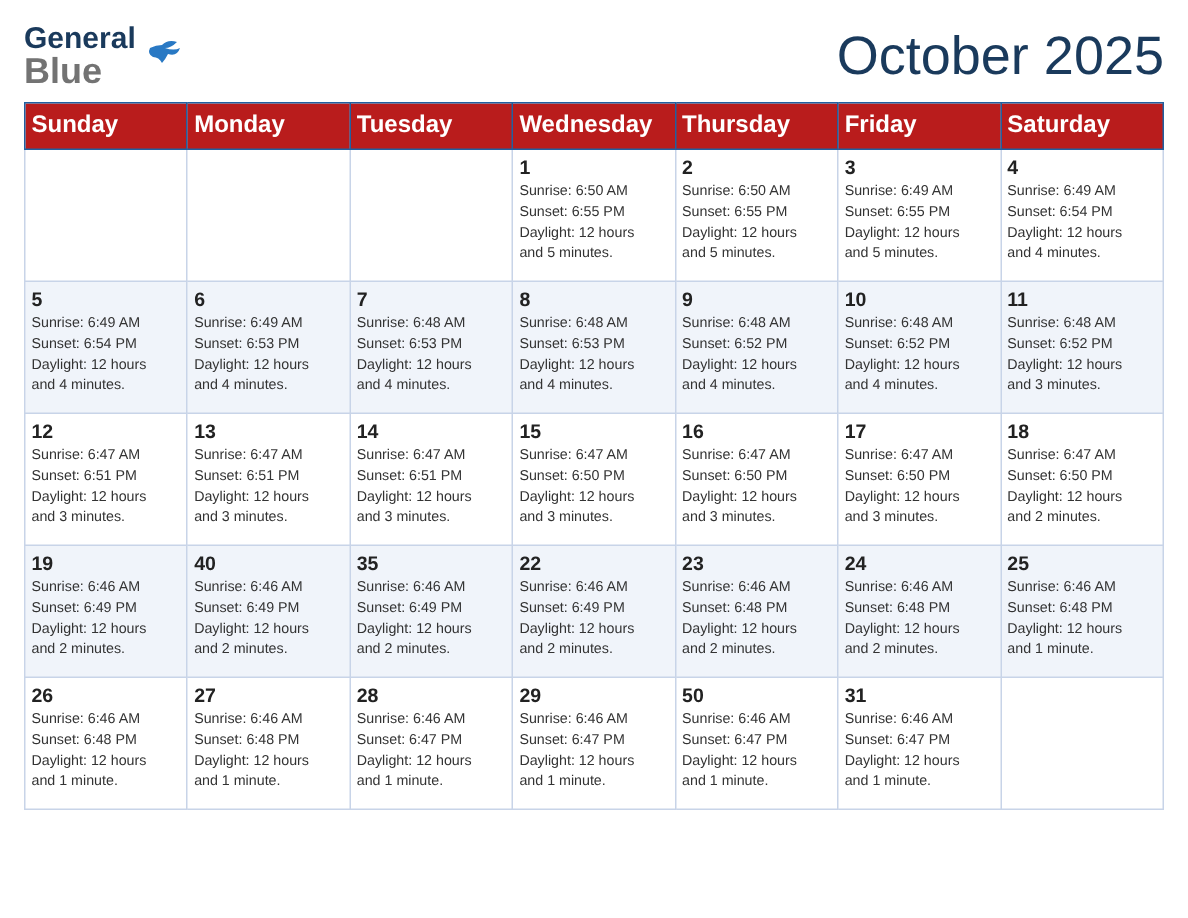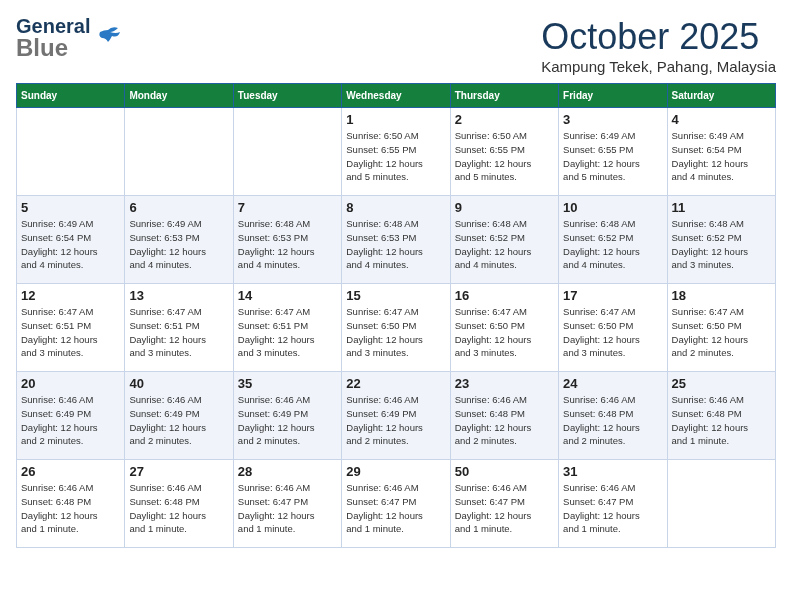--- a/index.html
+++ b/index.html
@@ -15,40 +15,40 @@
       justify-content: space-between;
       align-items: flex-start;
       margin-bottom: 8px;
     }
     .logo {
       display: flex;
       flex-direction: column;
       align-items: flex-start;
     }
     .title-block {
-      text-align: left;
+      text-align: center;
     }
     .month-title {
       font-size: 36px;
       color: #1a3a5c;
       font-weight: normal;
     }
     .location {
       font-size: 15px;
       color: #333;
     }
     table {
       width: 100%;
       border-collapse: collapse;
       table-layout: fixed;
     }
     thead tr th {
-      background-color: #15803d;
+      background-color: #b91c1c;
       color: #fff;
-      font-size: 10px;
+      font-size: 16px;
       font-weight: bold;
       padding: 6px 4px;
       text-align: left;
       border: 1px solid #2060a0;
     }
     tbody tr {
       background: #fff;
     }
     tbody tr:nth-child(even) {
       background: #f0f4fa;
@@ -84,21 +84,20 @@
         <span style="font-size:20px;font-weight:bold;color:#1a3a5c;">General</span>
         <span style="font-size:24px;font-weight:bold;color:#737373;">Blue</span>
       </div>
       <svg width="28" height="28" viewBox="0 0 28 28">
         <path d="M14 6 Q18 2 24 4 Q20 8 16 8 Q22 10 26 8 Q24 14 18 12 Q16 16 14 18 Q12 14 8 14 Q4 12 6 8 Q10 6 14 6Z" fill="#2979c4"></path>
       </svg>
     </div>
   </div>
   <div class="title-block">
     <div class="month-title">October 2025</div>
-    <div class="location">Kampung Tekek, Pahang, Malaysia</div>
   </div>
 </div>
 
 <table>
   <thead>
     <tr>
     <th>Sunday</th>
         <th>Monday</th>
         <th>Tuesday</th>
         <th>Wednesday</th>
@@ -238,21 +237,21 @@
         <td>
           <span class="day-num">18</span>
           <div class="day-info" style="white-space: pre-line;">Sunrise: 6:47 AM
 Sunset: 6:50 PM
 Daylight: 12 hours
 and 2 minutes.</div>
         </td>
       </tr>
       <tr>
         <td>
-          <span class="day-num">20</span>
+          <span class="day-num">19</span>
           <div class="day-info" style="white-space: pre-line;">Sunrise: 6:46 AM
 Sunset: 6:49 PM
 Daylight: 12 hours
 and 2 minutes.</div>
         </td>
         <td>
           <span class="day-num">40</span>
           <div class="day-info" style="white-space: pre-line;">Sunrise: 6:46 AM
 Sunset: 6:49 PM
 Daylight: 12 hours

